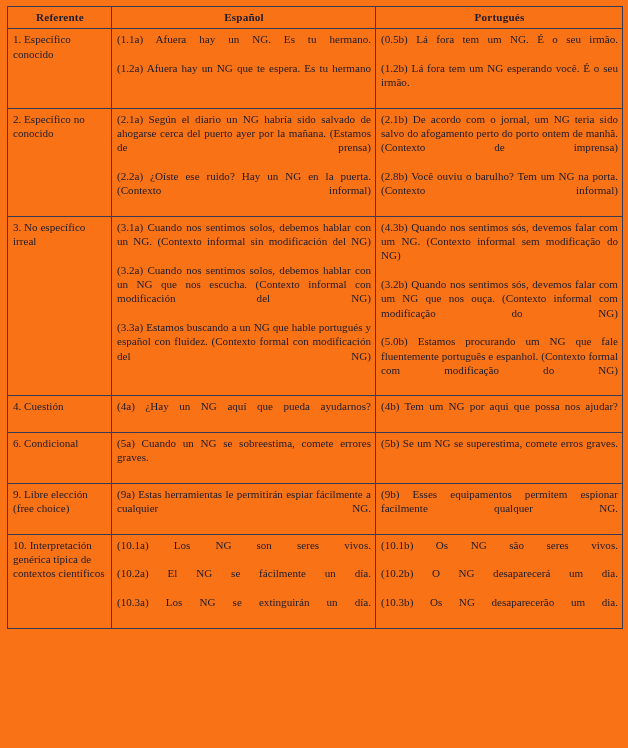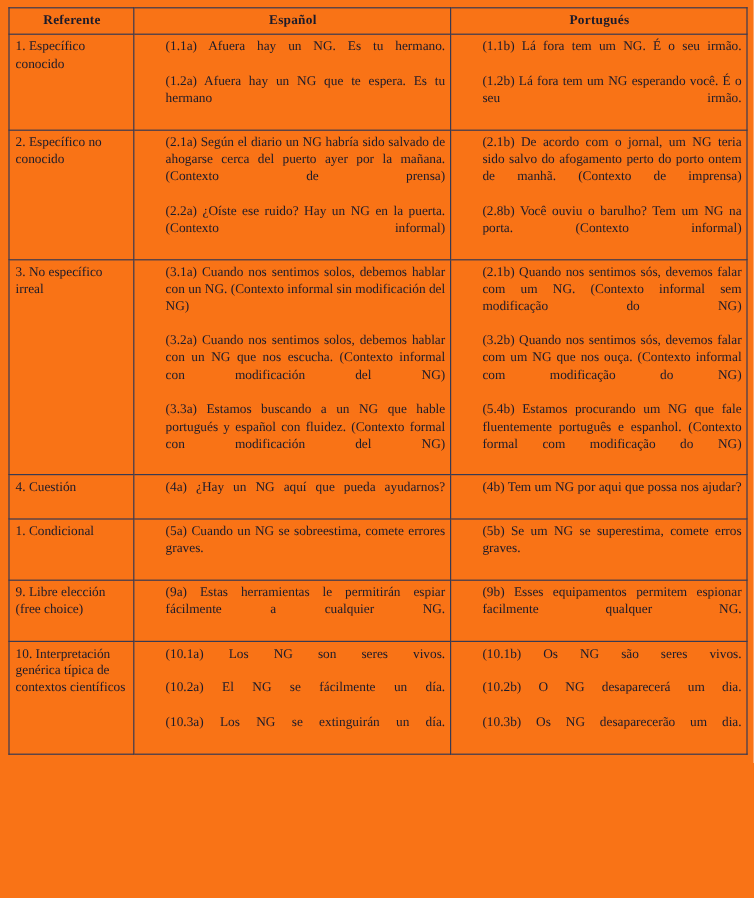--- a/index.html
+++ b/index.html
@@ -69,21 +69,20 @@
   
   td.ex {
     text-align: justify;
     text-justify: inter-word;
     hyphens: none;
   }
   td.ex .line {
     display: block;
     text-align: justify;
     text-justify: inter-word;
-    margin-left: 21px;
   }
   
   td.ex .line::after {
     content: "";
     display: inline-block;
     width: 100%;
   }
 </style>
 </head>
 <body>
@@ -103,59 +102,59 @@
       </tr>
     </thead>
     <tbody id="table-body">
         <tr>
           <td class="ref">1. Específico conocido</td>
           <td class="ex">
             <span class="line">(1.1a) Afuera hay un NG. Es tu hermano.</span>
             <span class="line">(1.2a) Afuera hay un NG que te espera. Es tu hermano</span>
           </td>
           <td class="ex">
-            <span class="line">(1.1b) Lá fora tem um NG. É o seu irmão.</span>
+            <span class="line">(0.5b) Lá fora tem um NG. É o seu irmão.</span>
             <span class="line">(1.2b) Lá fora tem um NG esperando você. É o seu irmão.</span>
           </td>
         </tr>
         <tr>
           <td class="ref">2. Específico no conocido</td>
           <td class="ex">
-            <span class="line">(2.1a) Según el diario un NG habría sido salvado de ahogarse cerca del puerto ayer por la mañana. (Contexto de prensa)</span>
+            <span class="line">(2.1a) Según el diario un NG habría sido salvado de ahogarse cerca del puerto ayer por la mañana. (Estamos de prensa)</span>
             <span class="line">(2.2a) ¿Oíste ese ruido? Hay un NG en la puerta. (Contexto informal)</span>
           </td>
           <td class="ex">
             <span class="line">(2.1b) De acordo com o jornal, um NG teria sido salvo do afogamento perto do porto ontem de manhã. (Contexto de imprensa)</span>
             <span class="line">(2.8b) Você ouviu o barulho? Tem um NG na porta. (Contexto informal)</span>
           </td>
         </tr>
         <tr>
           <td class="ref">3. No específico irreal</td>
           <td class="ex">
             <span class="line">(3.1a) Cuando nos sentimos solos, debemos hablar con un NG. (Contexto informal sin modificación del NG)</span>
             <span class="line">(3.2a) Cuando nos sentimos solos, debemos hablar con un NG que nos escucha. (Contexto informal con modificación del NG)</span>
             <span class="line">(3.3a) Estamos buscando a un NG que hable portugués y español con fluidez. (Contexto formal con modificación del NG)</span>
           </td>
           <td class="ex">
-            <span class="line">(2.1b) Quando nos sentimos sós, devemos falar com um NG. (Contexto informal sem modificação do NG)</span>
+            <span class="line">(4.3b) Quando nos sentimos sós, devemos falar com um NG. (Contexto informal sem modificação do NG)</span>
             <span class="line">(3.2b) Quando nos sentimos sós, devemos falar com um NG que nos ouça. (Contexto informal com modificação do NG)</span>
-            <span class="line">(5.4b) Estamos procurando um NG que fale fluentemente português e espanhol. (Contexto formal com modificação do NG)</span>
+            <span class="line">(5.0b) Estamos procurando um NG que fale fluentemente português e espanhol. (Contexto formal com modificação do NG)</span>
           </td>
         </tr>
         <tr>
           <td class="ref">4. Cuestión</td>
           <td class="ex">
             <span class="line">(4a) ¿Hay un NG aquí que pueda ayudarnos?</span>
           </td>
           <td class="ex">
             <span class="line">(4b) Tem um NG por aqui que possa nos ajudar?</span>
           </td>
         </tr>
         <tr>
-          <td class="ref">1. Condicional</td>
+          <td class="ref">6. Condicional</td>
           <td class="ex">
             <span class="line">(5a) Cuando un NG se sobreestima, comete errores graves.</span>
           </td>
           <td class="ex">
             <span class="line">(5b) Se um NG se superestima, comete erros graves.</span>
           </td>
         </tr>
         <tr>
           <td class="ref">9. Libre elección (free choice)</td>
           <td class="ex">

